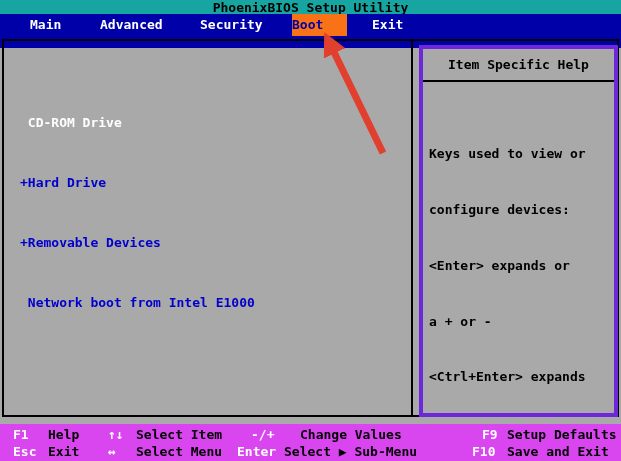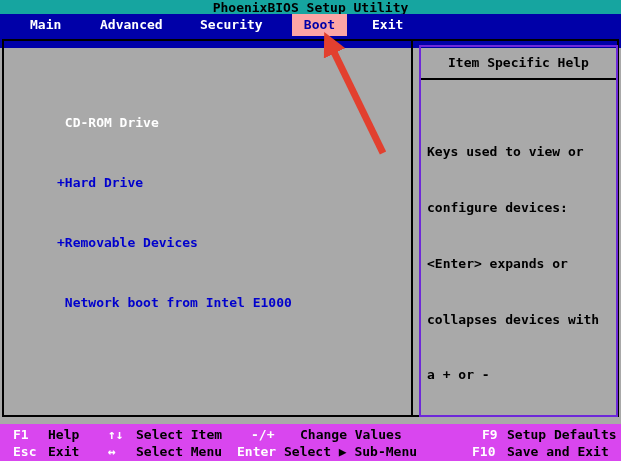--- a/index.html
+++ b/index.html
@@ -15,40 +15,40 @@
     position:absolute;left:0;top:0;width:621px;height:30px;
     background:#16a5a0;text-align:center;line-height:15px;color:#000;
   }
   
   .menubar{
     position:absolute;left:0;top:14px;width:621px;height:34px;
     background:#0000a8;color:#fff;
   }
   .menu-item{position:absolute;top:0;height:22px;line-height:22px;}
   .menu-item.selected{
-    background:#fca5a5;color:#0000a8;text-align:center;
+    background:#f97316;color:#0000a8;text-align:left;
   }
   
   .main-box{
     position:absolute;left:2px;top:39px;width:617px;height:378px;
     border:2px solid #000;box-sizing:border-box;
   }
   .v-divider{
     position:absolute;left:411px;top:39px;width:2px;height:378px;background:#000;
   }
   .boot-list{
     position:absolute;left:4px;top:73px;width:400px;
-    line-height:20px;white-space:pre;padding-left:53px;box-sizing:border-box;
+    line-height:20px;white-space:pre;padding-left:16px;box-sizing:border-box;
   }
   .boot-item{color:#0000cd;}
   .boot-item.selected{color:#ffffff;}
   
   .help-box{
     position:absolute;left:419px;top:45px;width:199px;height:372px;
-    border:2px solid #6d28d9;box-sizing:border-box;
+    border:4px solid #6d28d9;box-sizing:border-box;
   }
   .help-header{
     height:31px;line-height:31px;border-bottom:2px solid #000;
     text-align:center;color:#000;
   }
   .help-body{
     padding:26px 2px 0 6px;line-height:18.6px;white-space:pre;color:#000;
   }
   
   .footer{
@@ -90,21 +90,20 @@
     <div class="boot-item">+Removable Devices</div>
     <div class="boot-item"> Network boot from Intel E1000</div>
   </div>
 
   <div class="help-box">
     <div class="help-header">Item Specific Help</div>
     <div class="help-body">
       <div>Keys used to view or</div>
       <div>configure devices:</div>
       <div>&lt;Enter&gt; expands or</div>
-      <div>collapses devices with</div>
       <div>a + or -</div>
       <div>&lt;Ctrl+Enter&gt; expands</div>
       
       
       
       
       
       
       
       

